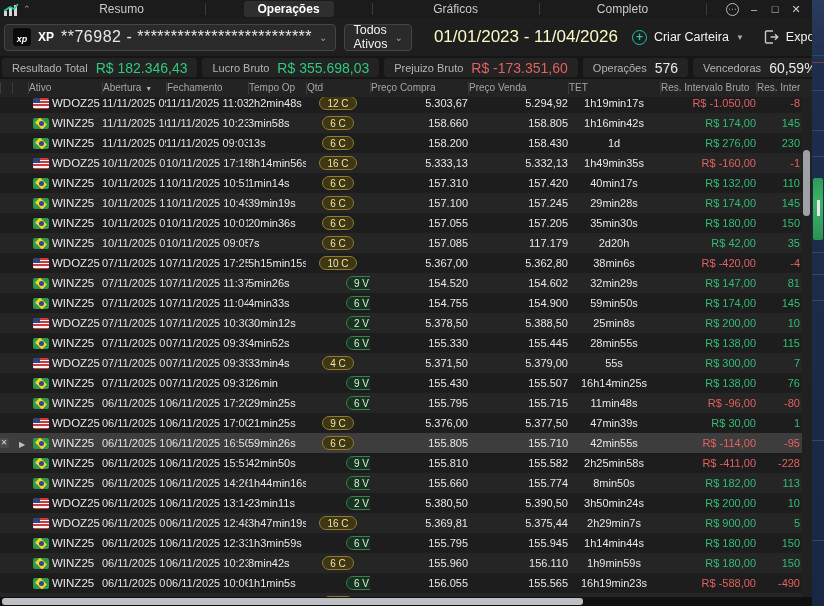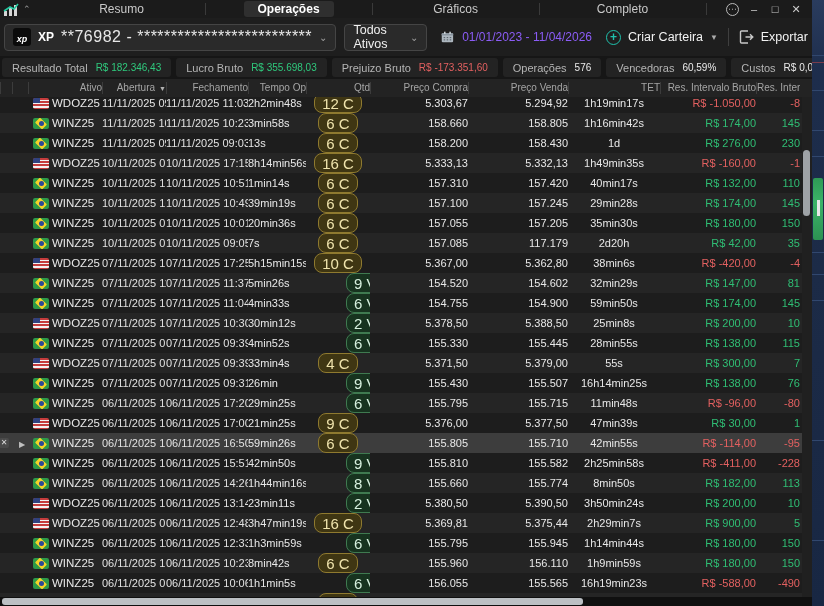--- a/index.html
+++ b/index.html
@@ -39,43 +39,43 @@
     display:flex; align-items:center; padding:0 8px; gap:7px; }
   .account-box { width:348px; }
   .xp-logo { width:18px; height:18px; background:#0b0b0b; border-radius:3px; color:#ffffff;
     font-weight:bold; font-style:italic; font-size:9px; display:flex; align-items:flex-end;
     justify-content:center; padding-bottom:2px; }
   .acct-broker { font-weight:bold; font-size:12px; color:#ffffff; }
   .acct-num { font-size:16px; color:#e8e8e8; letter-spacing:0.5px; white-space:nowrap;
     overflow:hidden; flex:1; }
   .chev { font-size:10px; color:#9f9f9f; margin-left:auto; }
   .cal-icon { margin-left:6px; }
-  .date-range { font-size:12px; color:#8b5cf6; white-space:nowrap; }
+  .date-range { font-size:17px; color:#fef9c3; white-space:nowrap; }
   .plus-circle { width:15px; height:15px; border:1.5px solid #1fc2ad; border-radius:50%;
     color:#1fc2ad; font-size:12px; line-height:12px; text-align:center; font-weight:bold; }
   .btn-text { font-size:12.5px; color:#f2f2f2; white-space:nowrap; display:flex;
     align-items:center; gap:7px; }
   .caret-dn { font-size:8px; color:#aaaaaa; }
   .tool-sep { width:1px; height:18px; background:#3f3f3f; margin:0 2px; }
 
   
   .statsbar { height:23px; background:#161616; display:flex; align-items:stretch; gap:5px;
     padding:2px 2px; flex:0 0 auto; }
   .chip { background:#232323; border-radius:3px; display:flex; align-items:center; gap:8px;
     padding:0 10px; white-space:nowrap; }
   .chip .lbl { font-size:11px; color:#b5b5b5; }
-  .chip .val { font-size:10px; color:#eaeaea; }
+  .chip .val { font-size:14px; color:#eaeaea; }
   .chip .val.pos { color:#2fc97d; }
   .chip .val.neg { color:#e36060; }
 
   
   .grid { display:grid; grid-template-columns:12px 16px 24px 50px 64px 82px 58px 64px 98px 100px 92px 96px 44px; }
   .thead { height:18px; background:#232323; align-items:center; font-size:10px; color:#a5a5a5;
     flex:0 0 auto; }
-  .th { text-align:right; border-left:1px solid #3c3c3c; height:12px; line-height:12px;
+  .th { text-align:left; border-left:1px solid #3c3c3c; height:12px; line-height:12px;
     white-space:nowrap; overflow:hidden; }
   .sort-tri { font-size:7px; color:#b0b0b0; margin-left:4px; }
 
   .tbody { position:relative; flex:1 1 auto; overflow:hidden; }
   .trow { height:20px; align-items:center; font-size:11px; color:#e8e8e8; background:#1d1d1d; }
   .trow.odd { background:#252525; }
   .trow.sel { background:#3d3d3d; }
   .trow.first { height:16px; overflow:hidden; }
   .trow.first > * { margin-top:-4px; }
   .td { white-space:nowrap; overflow:hidden; }
@@ -89,21 +89,21 @@
     overflow:hidden; }
   .flag.br { background:#2d9a47; }
   .flag.br::before { content:""; position:absolute; left:3px; top:2px; width:10px; height:7px;
     background:#f5d328; transform:rotate(45deg); border-radius:1px; }
   .flag.br::after { content:""; position:absolute; left:5.5px; top:3px; width:5px; height:5px;
     background:#2a4896; border-radius:50%; }
   .flag.us { background:repeating-linear-gradient(180deg,#c43c3c 0 1.6px,#f2f2f2 1.6px 3.2px); }
   .flag.us::before { content:""; position:absolute; left:0; top:0; width:7px; height:5px;
     background:#31427e; }
   .badge { display:inline-block; min-width:30px; padding:0.5px 7px; border-radius:8px;
-    font-size:15px; text-align:left; }
+    font-size:10px; text-align:left; }
   .badge.C { background:#3f3613; border:1px solid #8f7a2f; color:#efe3ac; }
   .badge.V { background:#17331f; border:1px solid #3f7a50; color:#d6f0de;margin-left:40px; }
   .row-close { width:10px; height:10px; margin-left:-1px; background:#4a4a4a; border-radius:2px;
     color:#dddddd; font-size:8px; line-height:10px; text-align:center; }
   .row-play { color:#c0c0c0; font-size:8px; padding-left:4px; }
 
   
   .vscroll { position:absolute; right:0; top:0; bottom:9px; width:10px; background:#202020; }
   .vscroll .thumb { position:absolute; left:1px; top:53px; width:7px; height:66px;
     background:#9ea2a6; border-radius:4px; }

